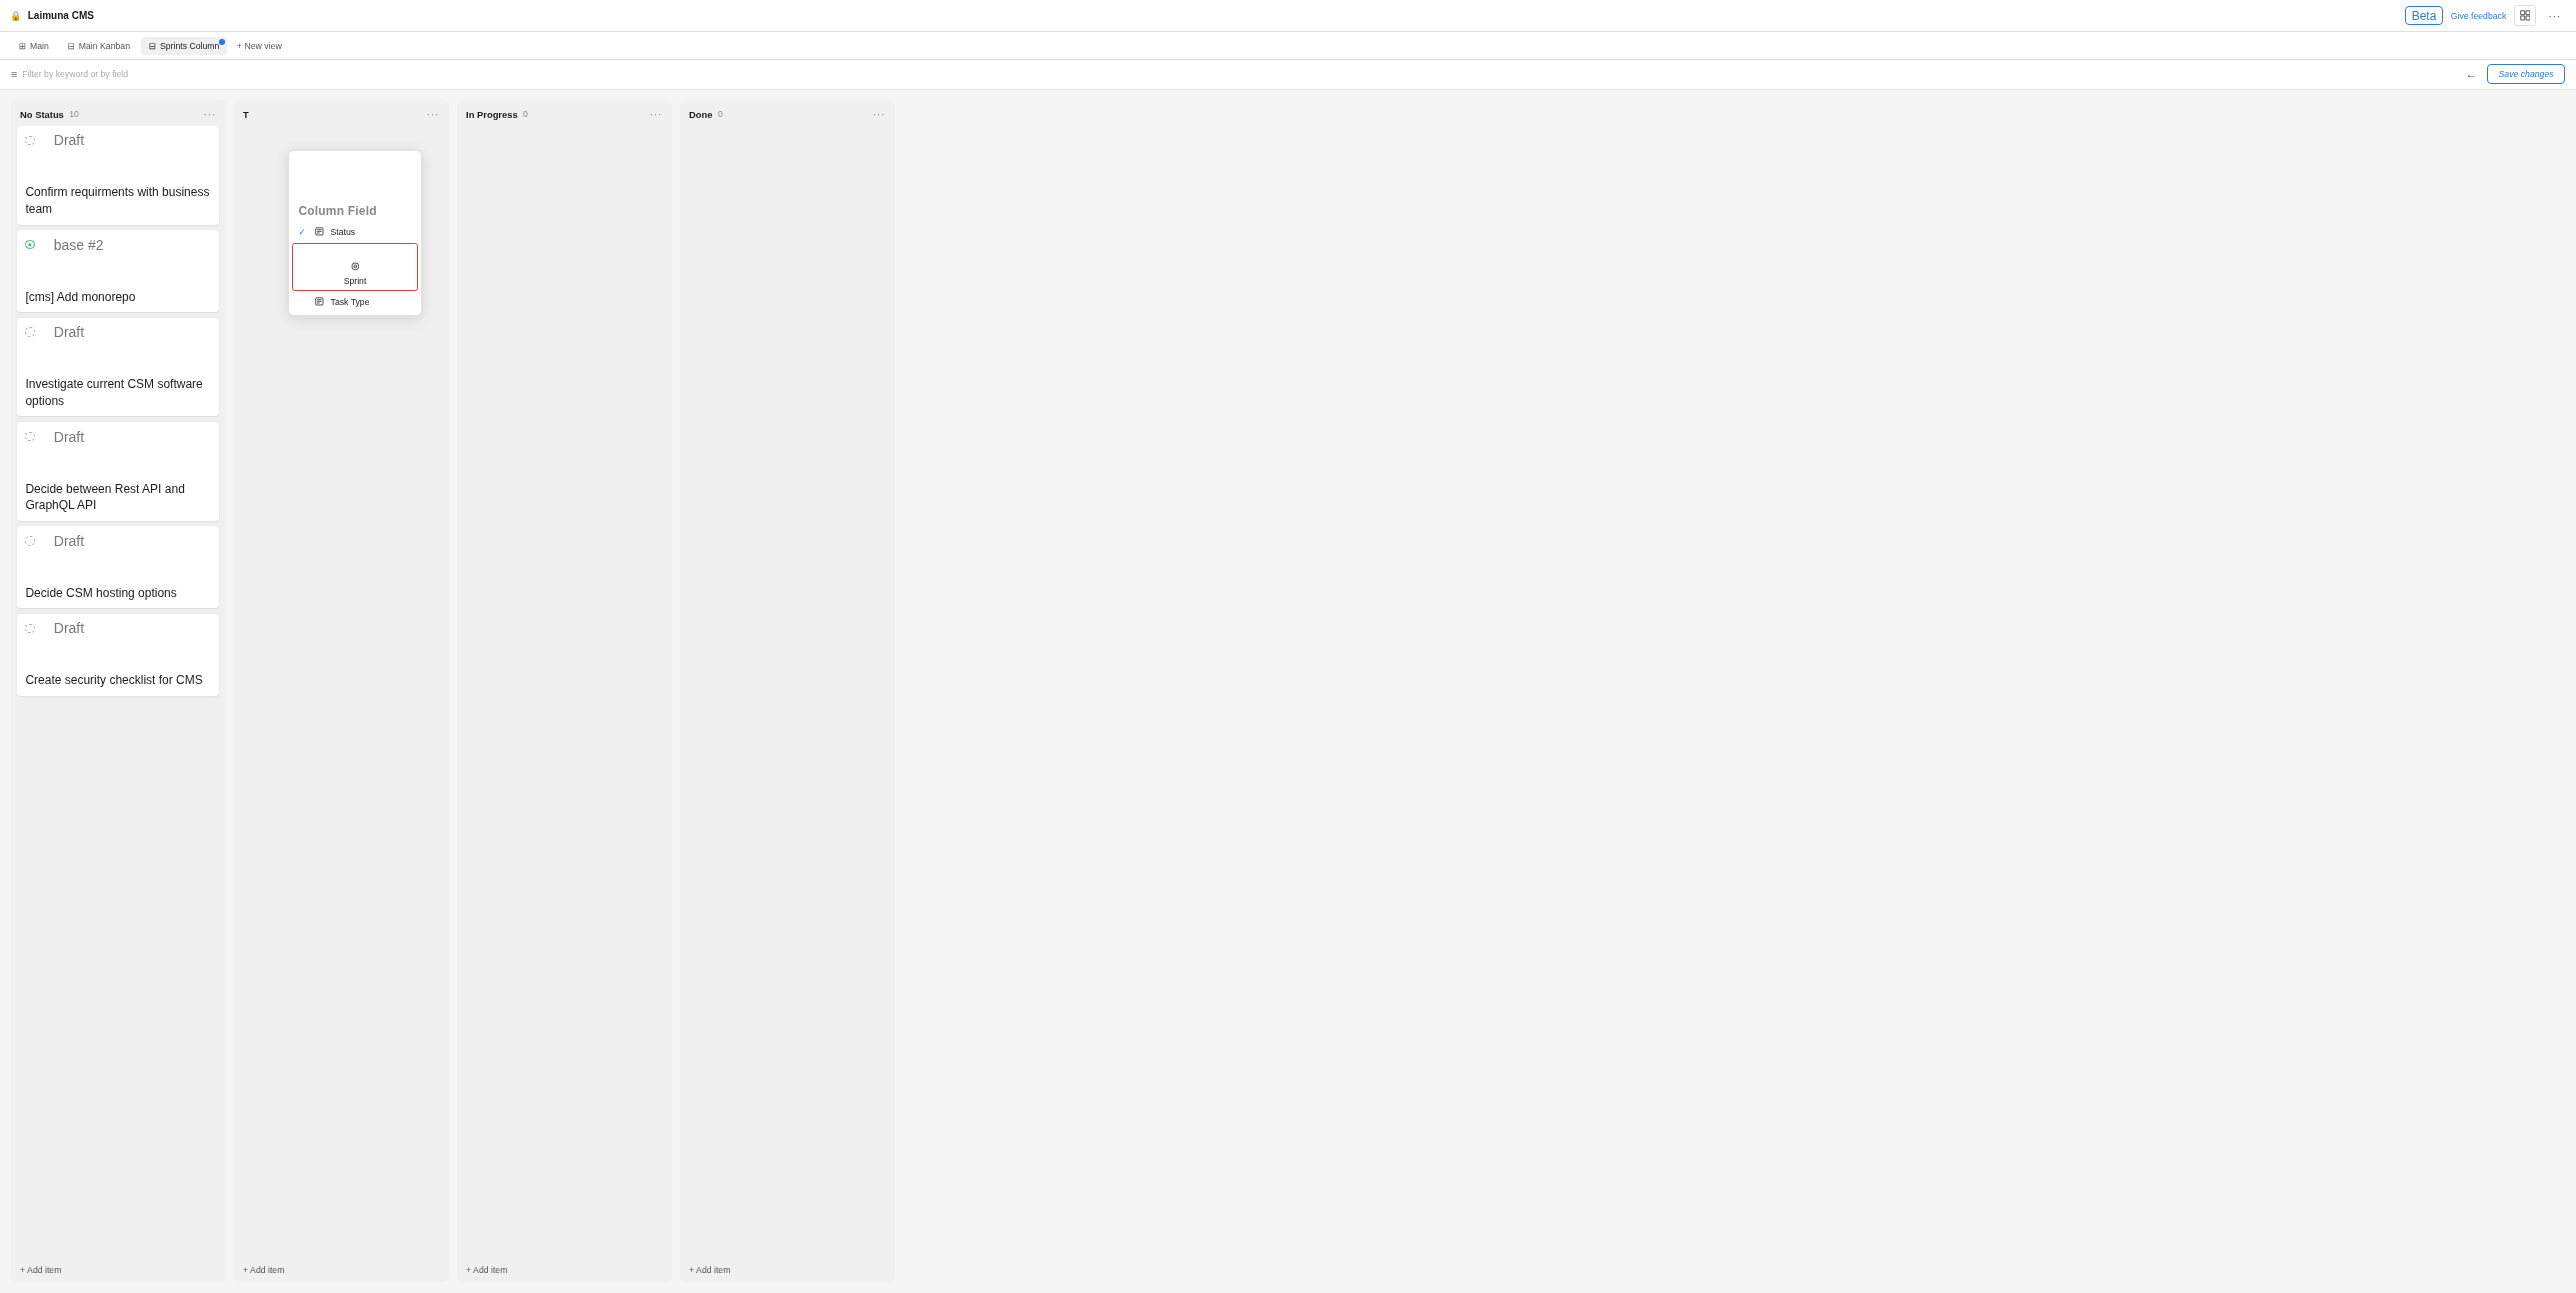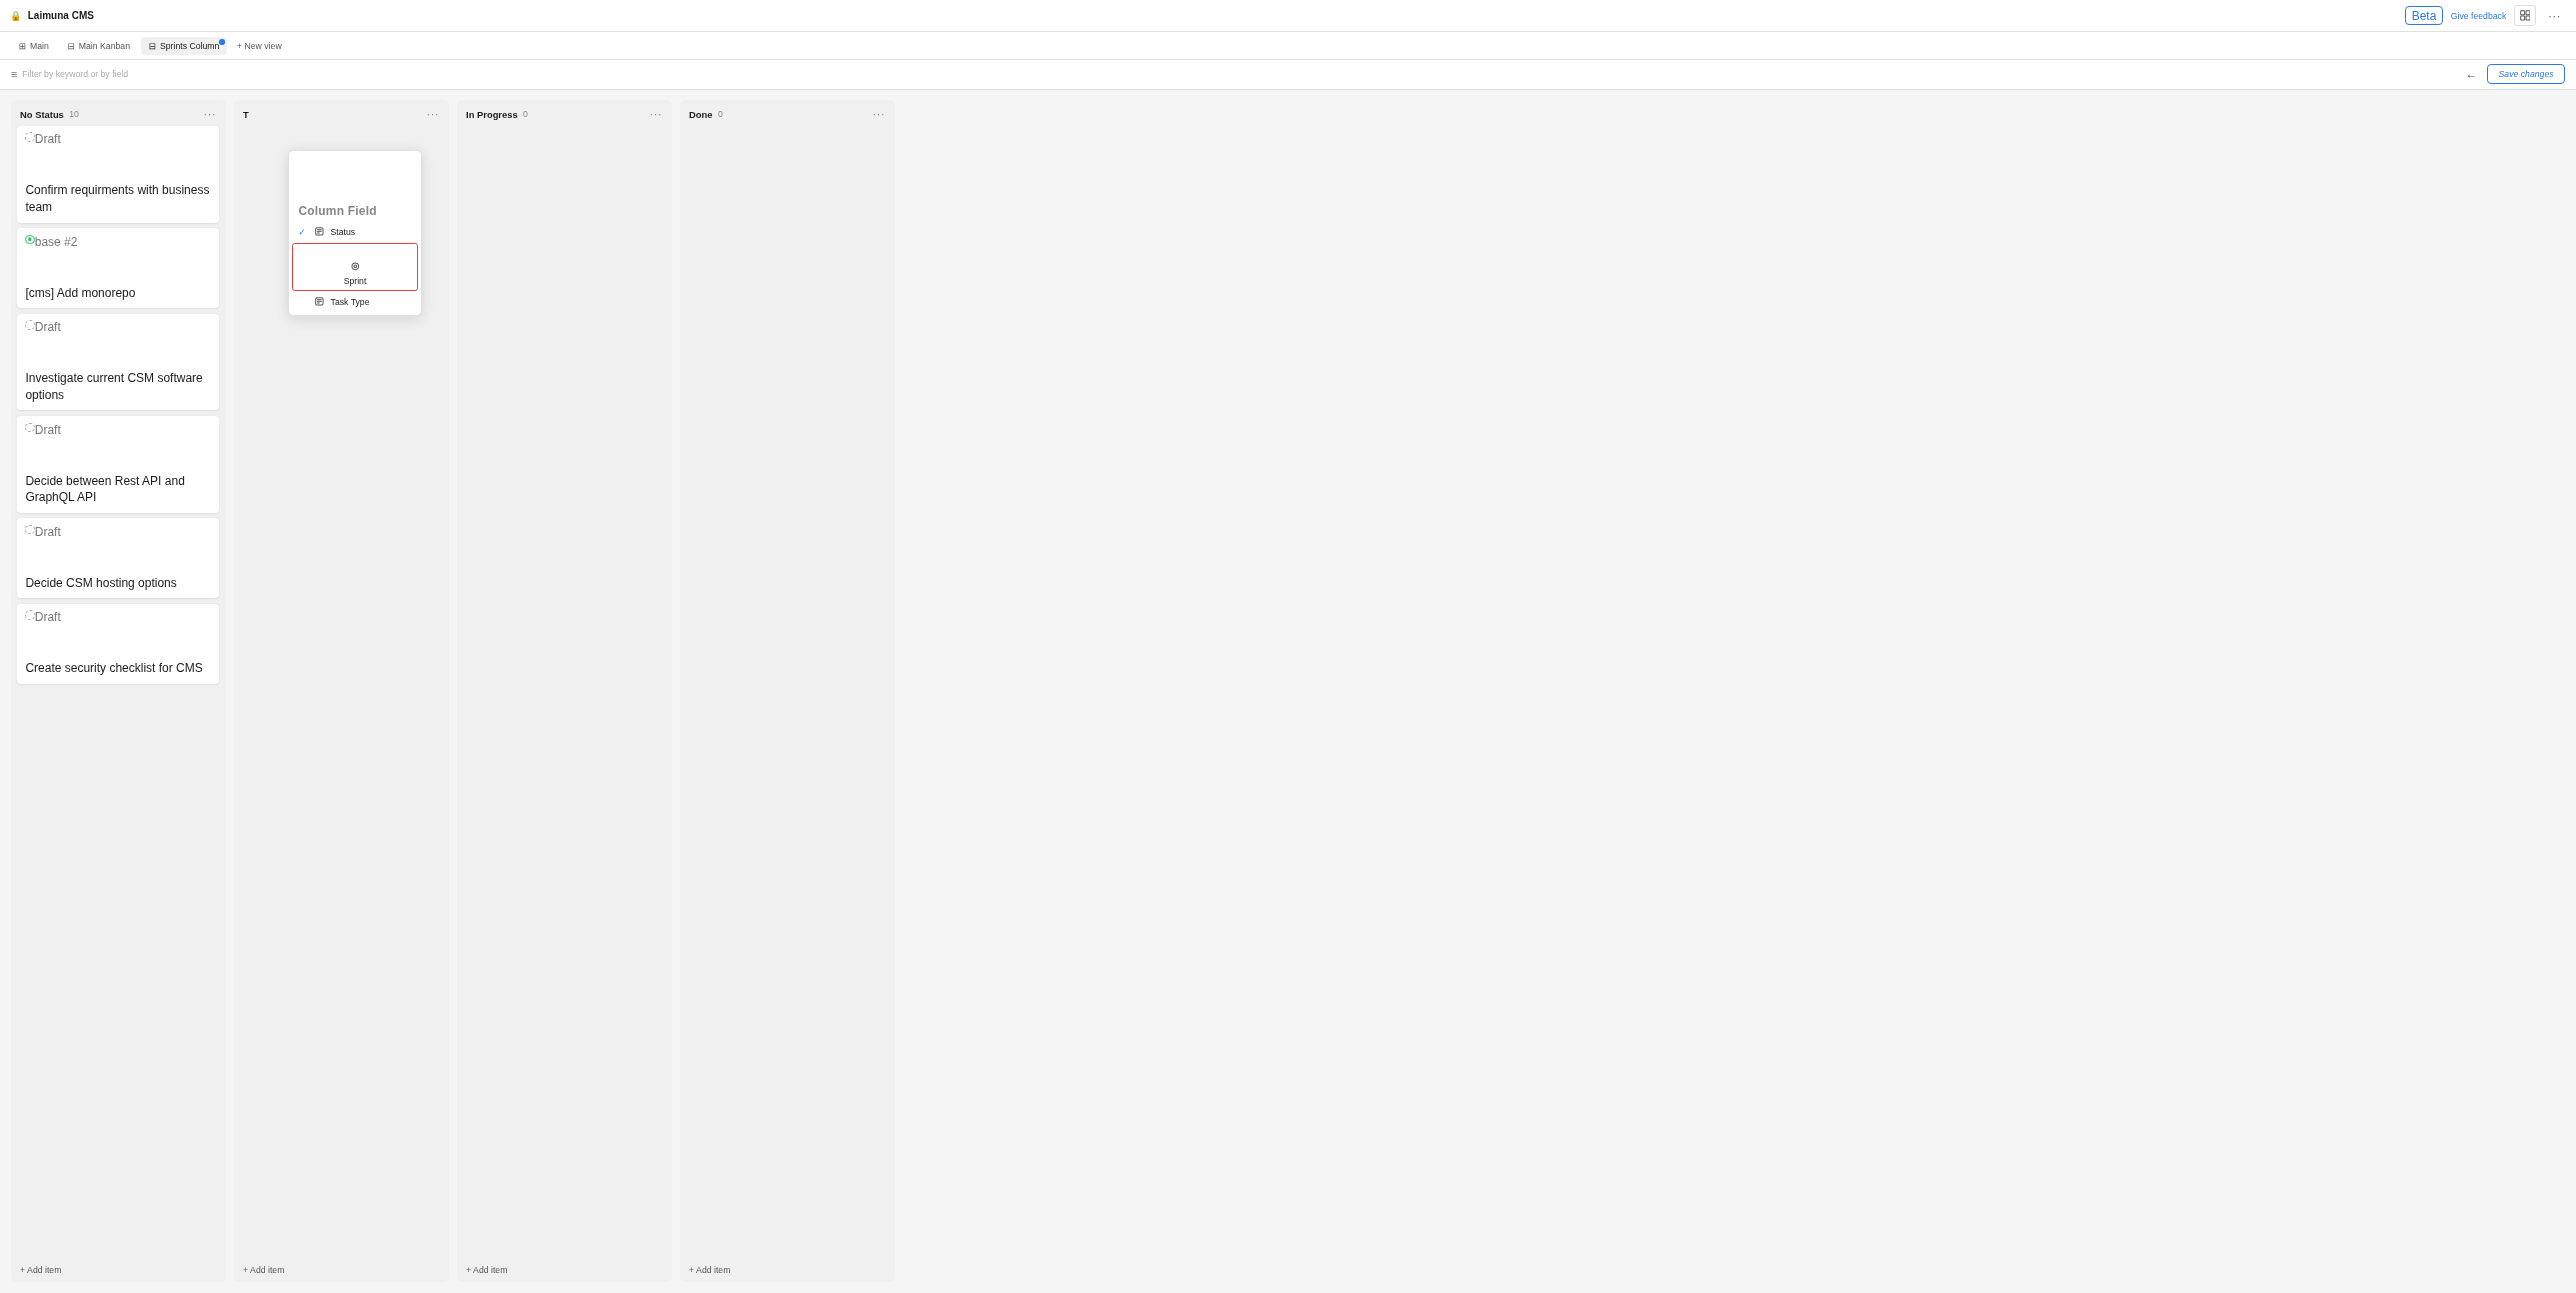--- a/index.html
+++ b/index.html
@@ -228,23 +228,23 @@
     
     .task-card {
       background: #fff;
       border-radius: 4px;
       padding: 6.7px 8px;
       margin-bottom: 5.4px;
       box-shadow: 0 0.7px 2px rgba(0,0,0,0.08);
     }
     .card-status {
       display: flex;
-      align-items: flex-start;
-      gap: 0;
-      font-size: 12px;
+      align-items: center;
+      gap: 19px;
+      font-size: 14px;
       color: #777;
       margin-bottom: 3.4px;
     }
     .status-icon-draft {
       width: 9.4px;
       height: 9.4px;
       border: 1.3px dashed #aaa;
       border-radius: 50%;
       display: inline-block;
     }

